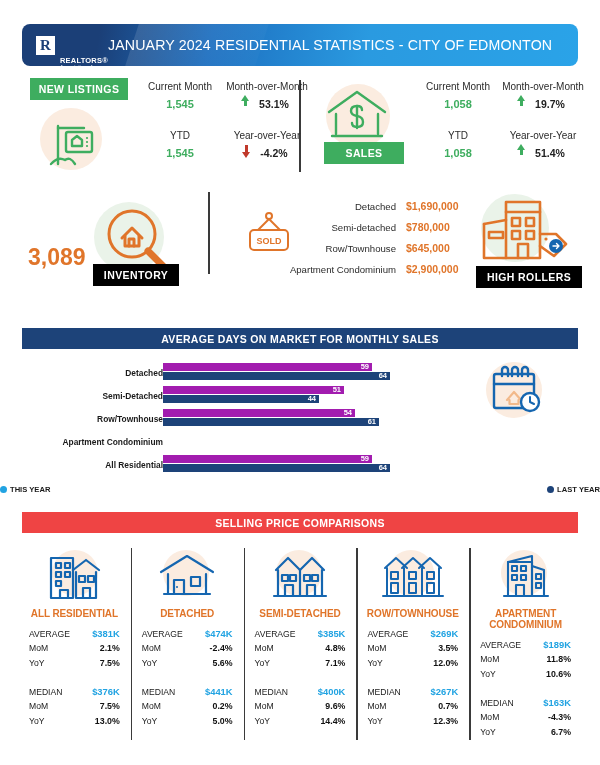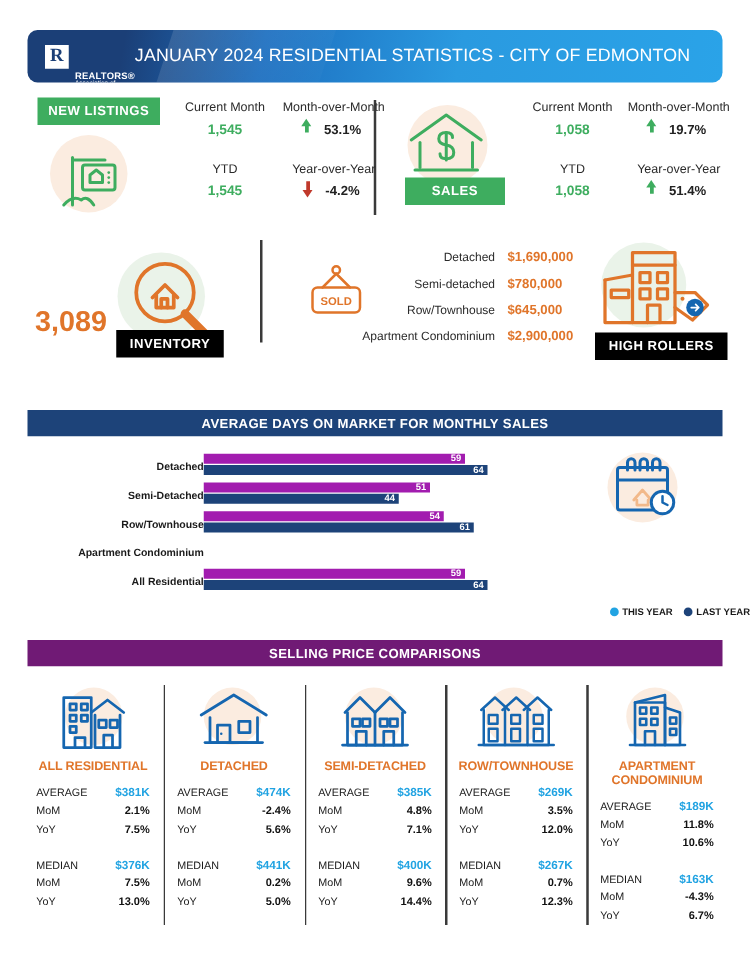--- a/index.html
+++ b/index.html
@@ -98,21 +98,21 @@
   .hr-val { font-size: 10.5px; color: #e0752a; font-weight: bold; width: 74px; text-align: left; }
 
   
   .section-bar {
     position: absolute; left: 22px; width: 556px; height: 21px;
     color: #fff; font-size: 10.5px; font-weight: bold;
     display: flex; align-items: center; justify-content: center;
     letter-spacing: .3px;
   }
   .section-bar.navy { background: #1d4379; }
-  .section-bar.blue { background: #701a75; }
+  .section-bar.blue { background: #ef4444; }
 
   
   .chart { position: absolute; left: 18px; top: 362px; width: 440px; height: 115px; }
   .chart-row { position: relative; height: 23px; }
   .chart-label {
     position: absolute; right: 0; width: 140px; text-align: right;
     font-size: 8.4px; color: #1a1a1a; font-weight: bold;
     top: 6px;
   }
   .bars { position: absolute; left: 145px; top: 1px; }
@@ -121,21 +121,21 @@
     display: flex; align-items: center; justify-content: flex-end;
   }
   .bar.ty { background: #a21caf; }
   .bar.ly { background: #1d4379; }
   .bar span {
     color: #ffffff; font-size: 7.5px; font-weight: bold;
     padding-right: 3px; line-height: 1;
   }
   .legend {
     position: absolute; left: 0; top: 485px; width: 600px;
-    display: flex; justify-content: flex-end; align-items: center; gap: 9px;
+    display: flex; justify-content: space-between; align-items: center; gap: 9px;
     font-size: 7.6px; font-weight: bold; color: #1a1a1a;
   }
   .legend .item { display: flex; align-items: center; gap: 3px; }
   .dot { width: 7px; height: 7px; border-radius: 50%; display: inline-block; }
   .dot.ty { background: #21a3e2; }
   .dot.ly { background: #1d4379; }
 
   
   .price-area { position: absolute; left: 18px; top: 548px; width: 564px; height: 210px; display: flex; }
   .price-col { flex: 1; position: relative; }

